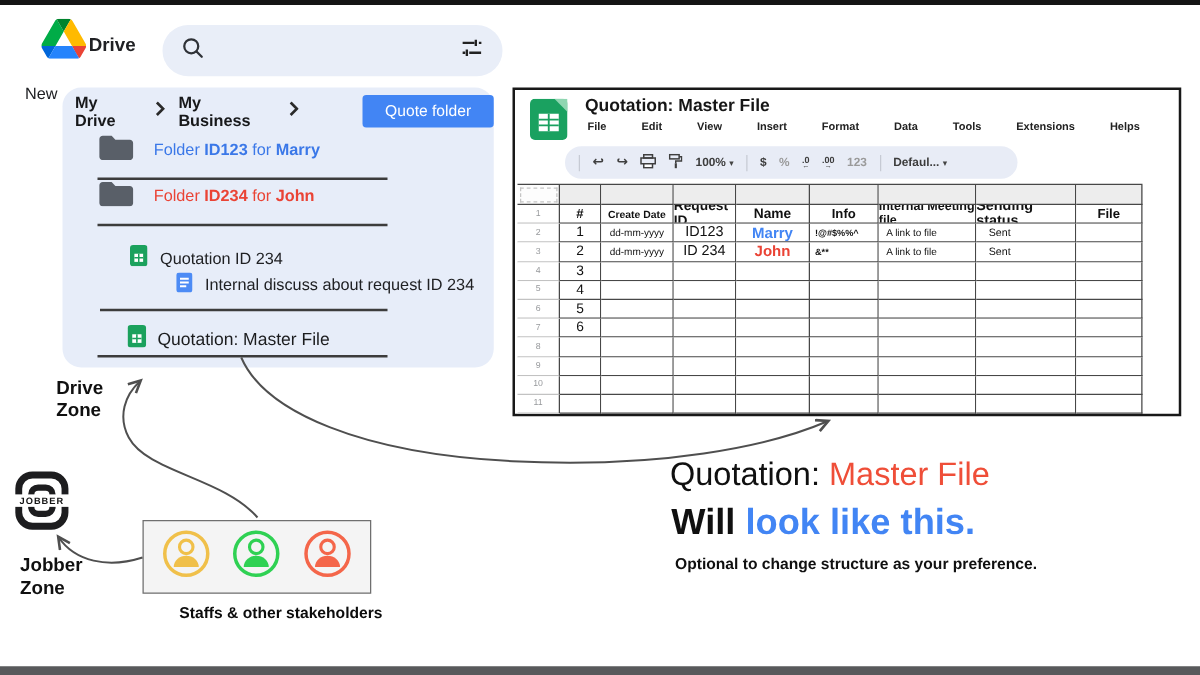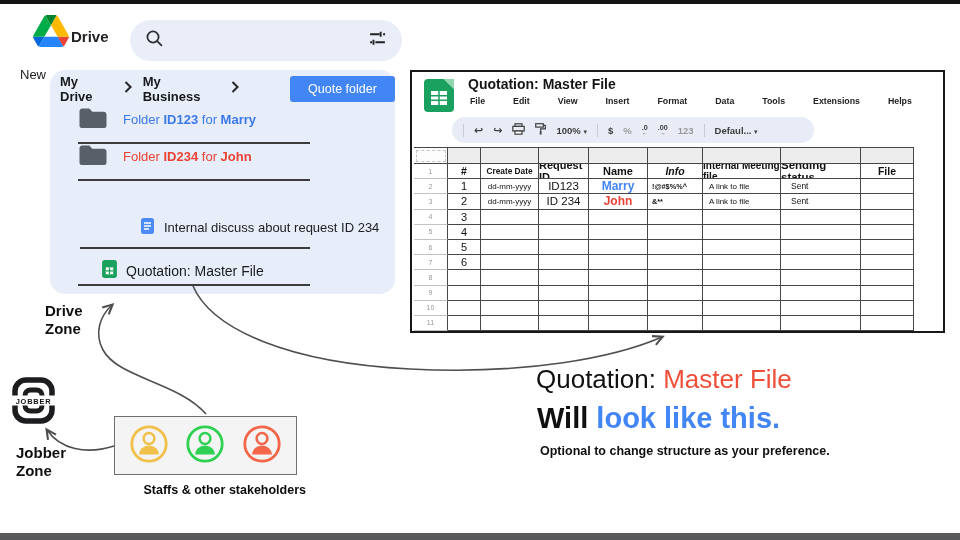--- a/index.html
+++ b/index.html
@@ -65,21 +65,21 @@
   .sgrid{position:absolute;left:2px;top:75px;display:grid;
          grid-template-columns:34px 33px 58px 50px 59px 55px 78px 80px 53px;
          grid-template-rows:16px repeat(11,15.2px);border-top:1px solid #474747;}
   .cell{border-right:1px solid #474747;border-bottom:1px solid #474747;display:flex;align-items:center;
         justify-content:center;overflow:hidden;color:#111;background:#fff;}
   .striph{background:#ededed;}
   .corner{background:#fdfdfd;outline:1px dashed #c5c5c5;outline-offset:-3px;}
   .rownum{color:#97999c;font-size:7px;border-bottom:1px solid #c2c2c2;}
   .hdr{font-weight:600;}
   .hdr.col1{font-size:10.5px;} .hdr.col2{font-size:8.3px;} .hdr.col3{font-size:11px;}
-  .hdr.col4{font-size:11px;} .hdr.col5{font-size:10.5px;font-style:italic;} .hdr.col6{font-size:10px;}
+  .hdr.col4{font-size:11px;} .hdr.col5{font-size:10.5px;} .hdr.col6{font-size:10px;}
   .hdr.col7{font-size:11.5px;} .hdr.col8{font-size:10.5px;}
   .dat.col1{font-size:11px;} .dat.col2{font-size:8px;} .dat.col3{font-size:11.5px;}
   .dat.col4{font-size:12px;font-weight:700;}
   .dat.col5{font-size:7.3px;font-weight:700;justify-content:flex-start;padding-left:4px;}
   .dat.col6{font-size:8px;justify-content:flex-start;padding-left:6px;}
   .dat.col7{font-size:8.5px;justify-content:flex-start;padding-left:10px;}
 
   
   .cap1{position:absolute;left:536px;top:364px;font-size:26px;font-weight:500;color:#101010;}
   .cap1 .capred{color:#ef4e38;}
@@ -145,20 +145,28 @@
     <div class="uline u1"></div>
 
     <div class="prow f-row2">
       <span><svg width="29" height="21" viewBox="0 0 29 21">
             <path d="M1.5 4.2c0-1.5 1.2-2.7 2.7-2.7h7.1l3 3.2h11.5c1.5 0 2.7 1.2 2.7 2.7v11c0 1.5-1.2 2.7-2.7 2.7H4.2c-1.5 0-2.7-1.2-2.7-2.7z" fill="#595f68"></path>
           </svg></span>
       <span class="red"><span>Folder </span><span class="b">ID234</span><span> for </span><span class="b">John</span></span>
     </div>
     <div class="uline u2"></div>
 
+    <div class="prow file-row1">
+      <span><svg width="14" height="17" viewBox="0 0 14 17">
+            <rect width="14" height="17" rx="2.5" fill="#1ba15d"></rect>
+            <rect x="3.5" y="7" width="7" height="6.5" fill="#fff"></rect>
+            <path d="M3.5 10.2h7 M7 7v6.5" stroke="#1ba15d" stroke-width="1.2"></path>
+          </svg></span>
+      <span>Quotation ID 234</span>
+    </div>
     <div class="prow file-row2">
       <span><svg width="13" height="16" viewBox="0 0 13 16">
             <rect width="13" height="16" rx="2.5" fill="#4c8bf5"></rect>
             <path d="M3 5h7 M3 8h7 M3 11h5" stroke="#fff" stroke-width="1.5"></path>
           </svg></span>
       <span>Internal discuss about request ID 234</span>
     </div>
     <div class="uline u3"></div>
 
     <div class="prow master-row">

